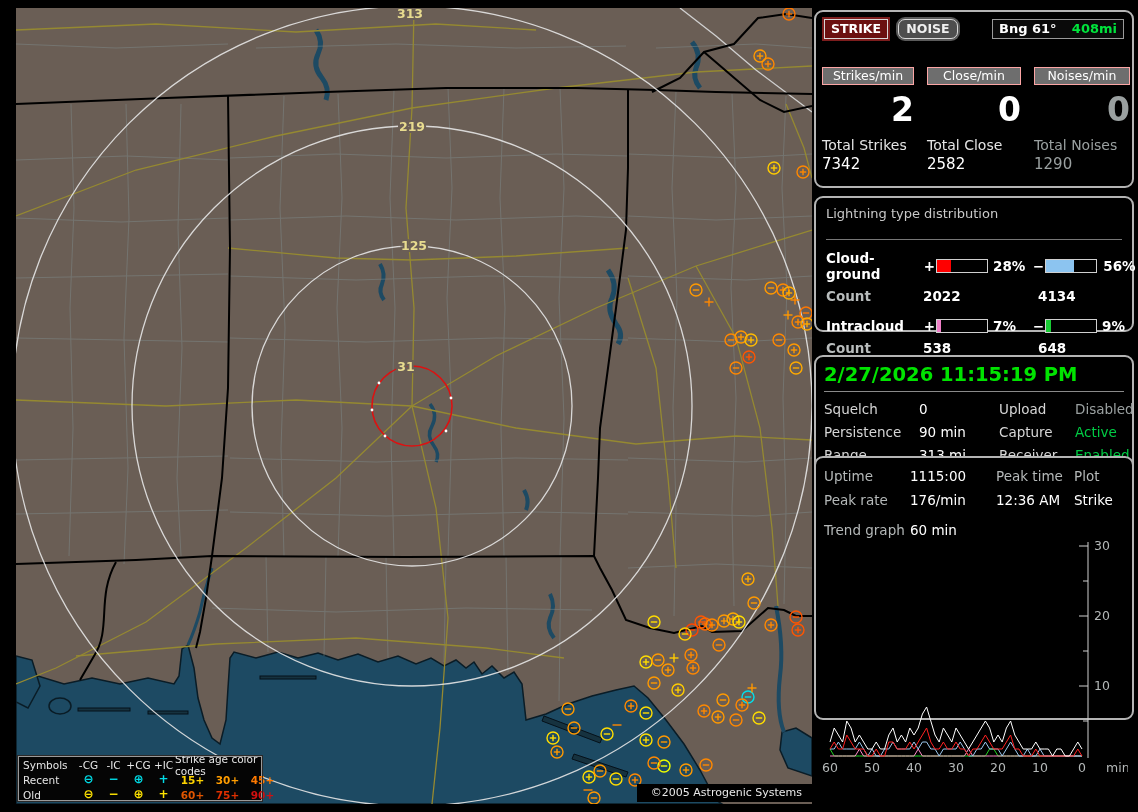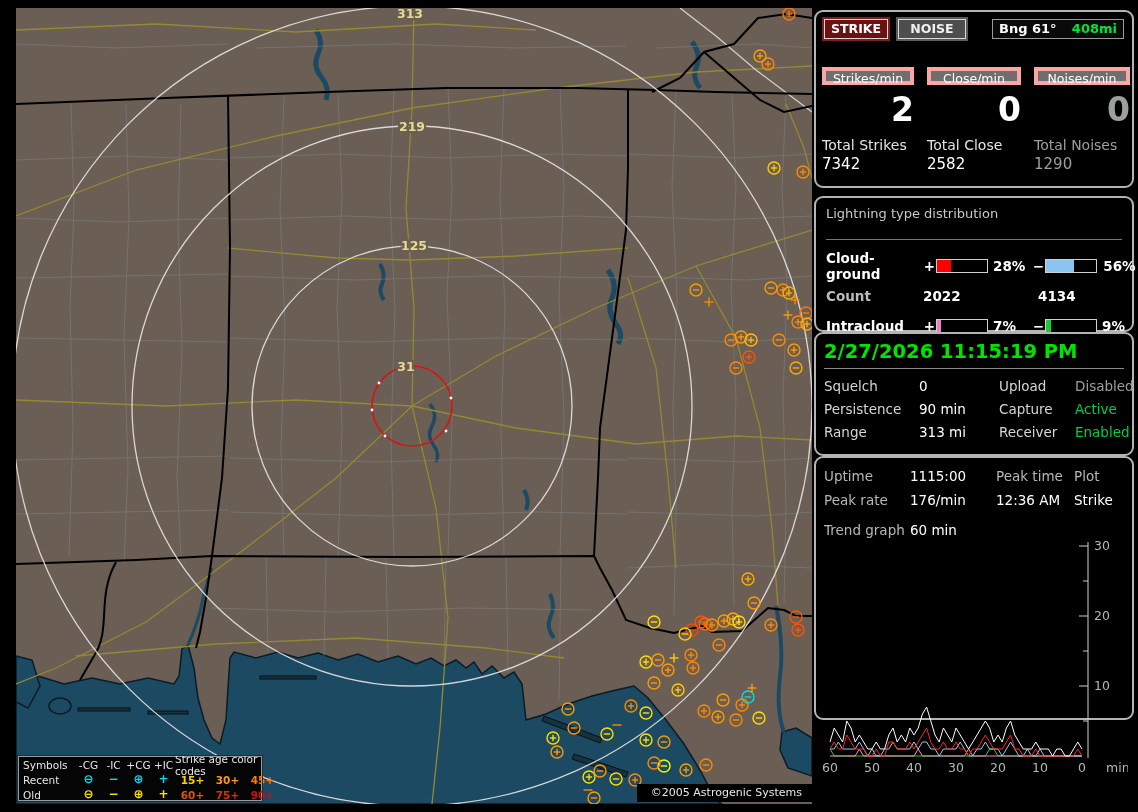--- a/index.html
+++ b/index.html
@@ -17,35 +17,35 @@
   .map-legend .agehead{grid-column:6/9;}
   .map-legend .age{font-weight:bold;text-align:center;}
   .copyright{position:absolute;right:0;bottom:2px;background:#000;color:#e8e8e8;
     font-size:11px;padding:2px 10px 3px 14px;}
 
   
   .panel{position:absolute;left:814px;top:0;width:324px;height:812px;color:#fff;}
   .pbox{position:absolute;left:0;width:320px;background:#000;border:2px solid #b4b4b4;border-radius:9px;box-sizing:border-box;}
   .box1{top:10px;height:178px;}
   .box2{top:196px;height:136px;}
-  .box3{top:332px;height:124px;}
+  .box3{top:355px;height:124px;}
   .box4{top:456px;height:264px;}
 
   .toggle{position:absolute;top:7px;height:20px;font-size:12.5px;font-weight:bold;line-height:18px;
     text-align:center;border:1px solid #d8d8d8;box-sizing:border-box;cursor:pointer;}
   .strike-btn{left:8px;width:64px;background:#6b1111;color:#fff;box-shadow:0 0 0 2px #7d1d1d;}
-  .noise-btn{left:82px;width:68px;background:#4e4e4e;color:#f0f0f0;box-shadow:0 0 0 2px #5a5a5a;}
+  .noise-btn{left:82px;width:60px;background:#4e4e4e;color:#f0f0f0;box-shadow:0 0 0 2px #5a5a5a;border-radius:7px;}
   .bng{position:absolute;top:7px;right:8px;width:132px;height:20px;border:1px solid #9a9a9a;
     background:#0a0a0a;font-size:13px;font-weight:bold;line-height:18px;box-sizing:border-box;
     display:flex;justify-content:space-between;padding:0 6px;}
   .bng .rng{color:#00e53c;}
 
   .counter-cols{position:absolute;top:55px;left:6px;right:6px;display:grid;grid-template-columns:92px 94px 96px;column-gap:13px;}
   .ccol{position:relative;}
-  .minbtn{display:block;background:#6e6e6e;color:#fff;border:4px solid #fca5a5;font-size:12.5px;
+  .minbtn{display:block;background:#6e6e6e;color:#fff;border:1px solid #fca5a5;font-size:12.5px;
     text-align:center;height:18px;line-height:16px;box-sizing:border-box;cursor:pointer;}
   .rate{font-size:33px;font-weight:bold;text-align:right;margin-top:8px;line-height:34px;}
   .totlbl{font-size:14px;color:#e4e4e4;margin-top:10px;}
   .totval{font-size:15px;text-align:left;margin-top:2px;}
   .dimcol .rate,.dimcol .totlbl,.dimcol .totval{color:#9aa0a0;}
 
   .disttitle{margin:8px 10px 0 10px;color:#c8c8c8;font-size:13px;border-bottom:1px solid #777;padding-bottom:18px;}
   .distrow{display:grid;grid-template-columns:97px 13px 52px 44px 13px 52px 40px;align-items:center;
     margin:10px 6px 0 10px;font-size:13.5px;font-weight:bold;}
   .distrow .sign{text-align:center;}

